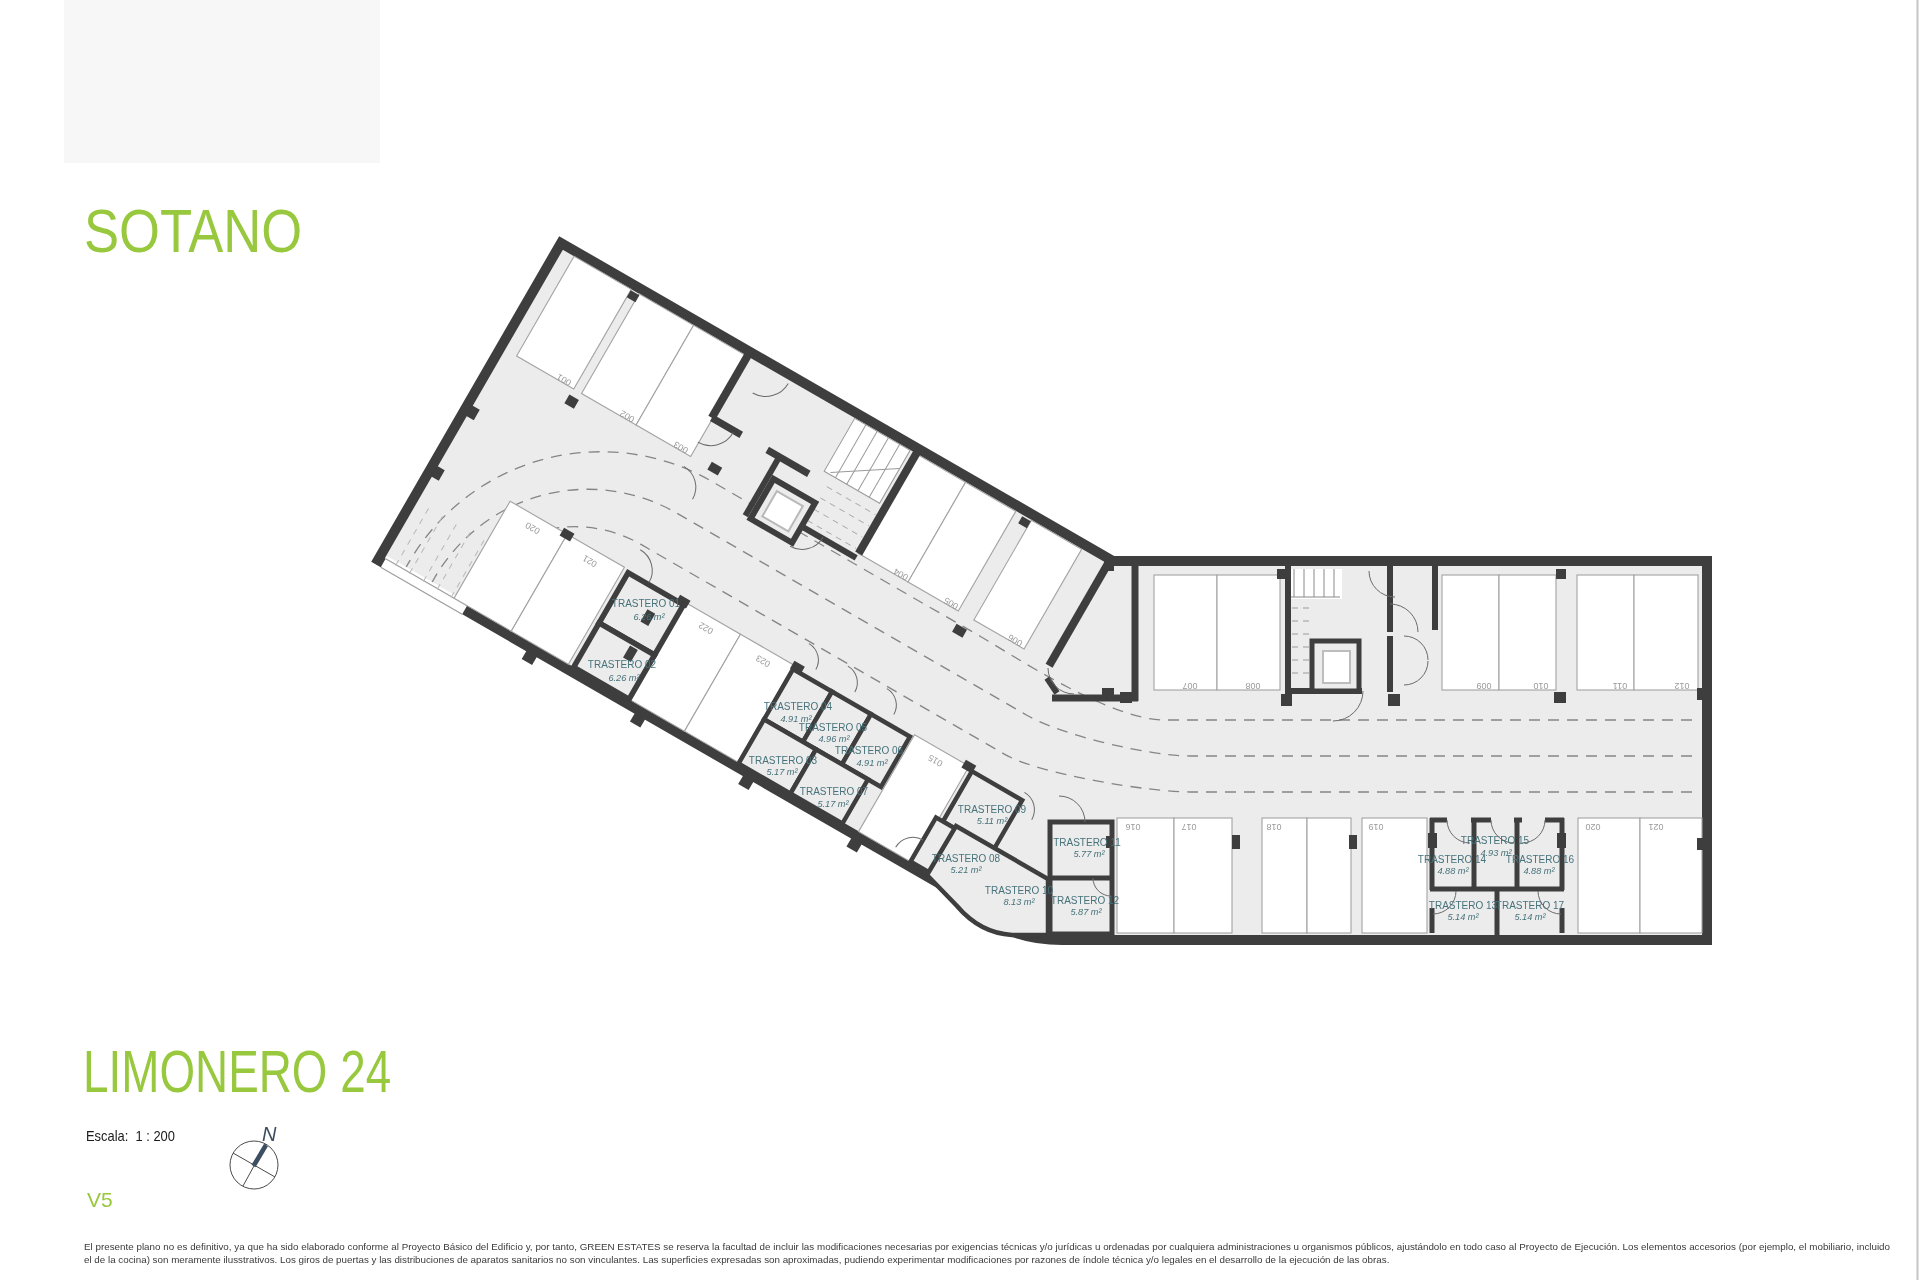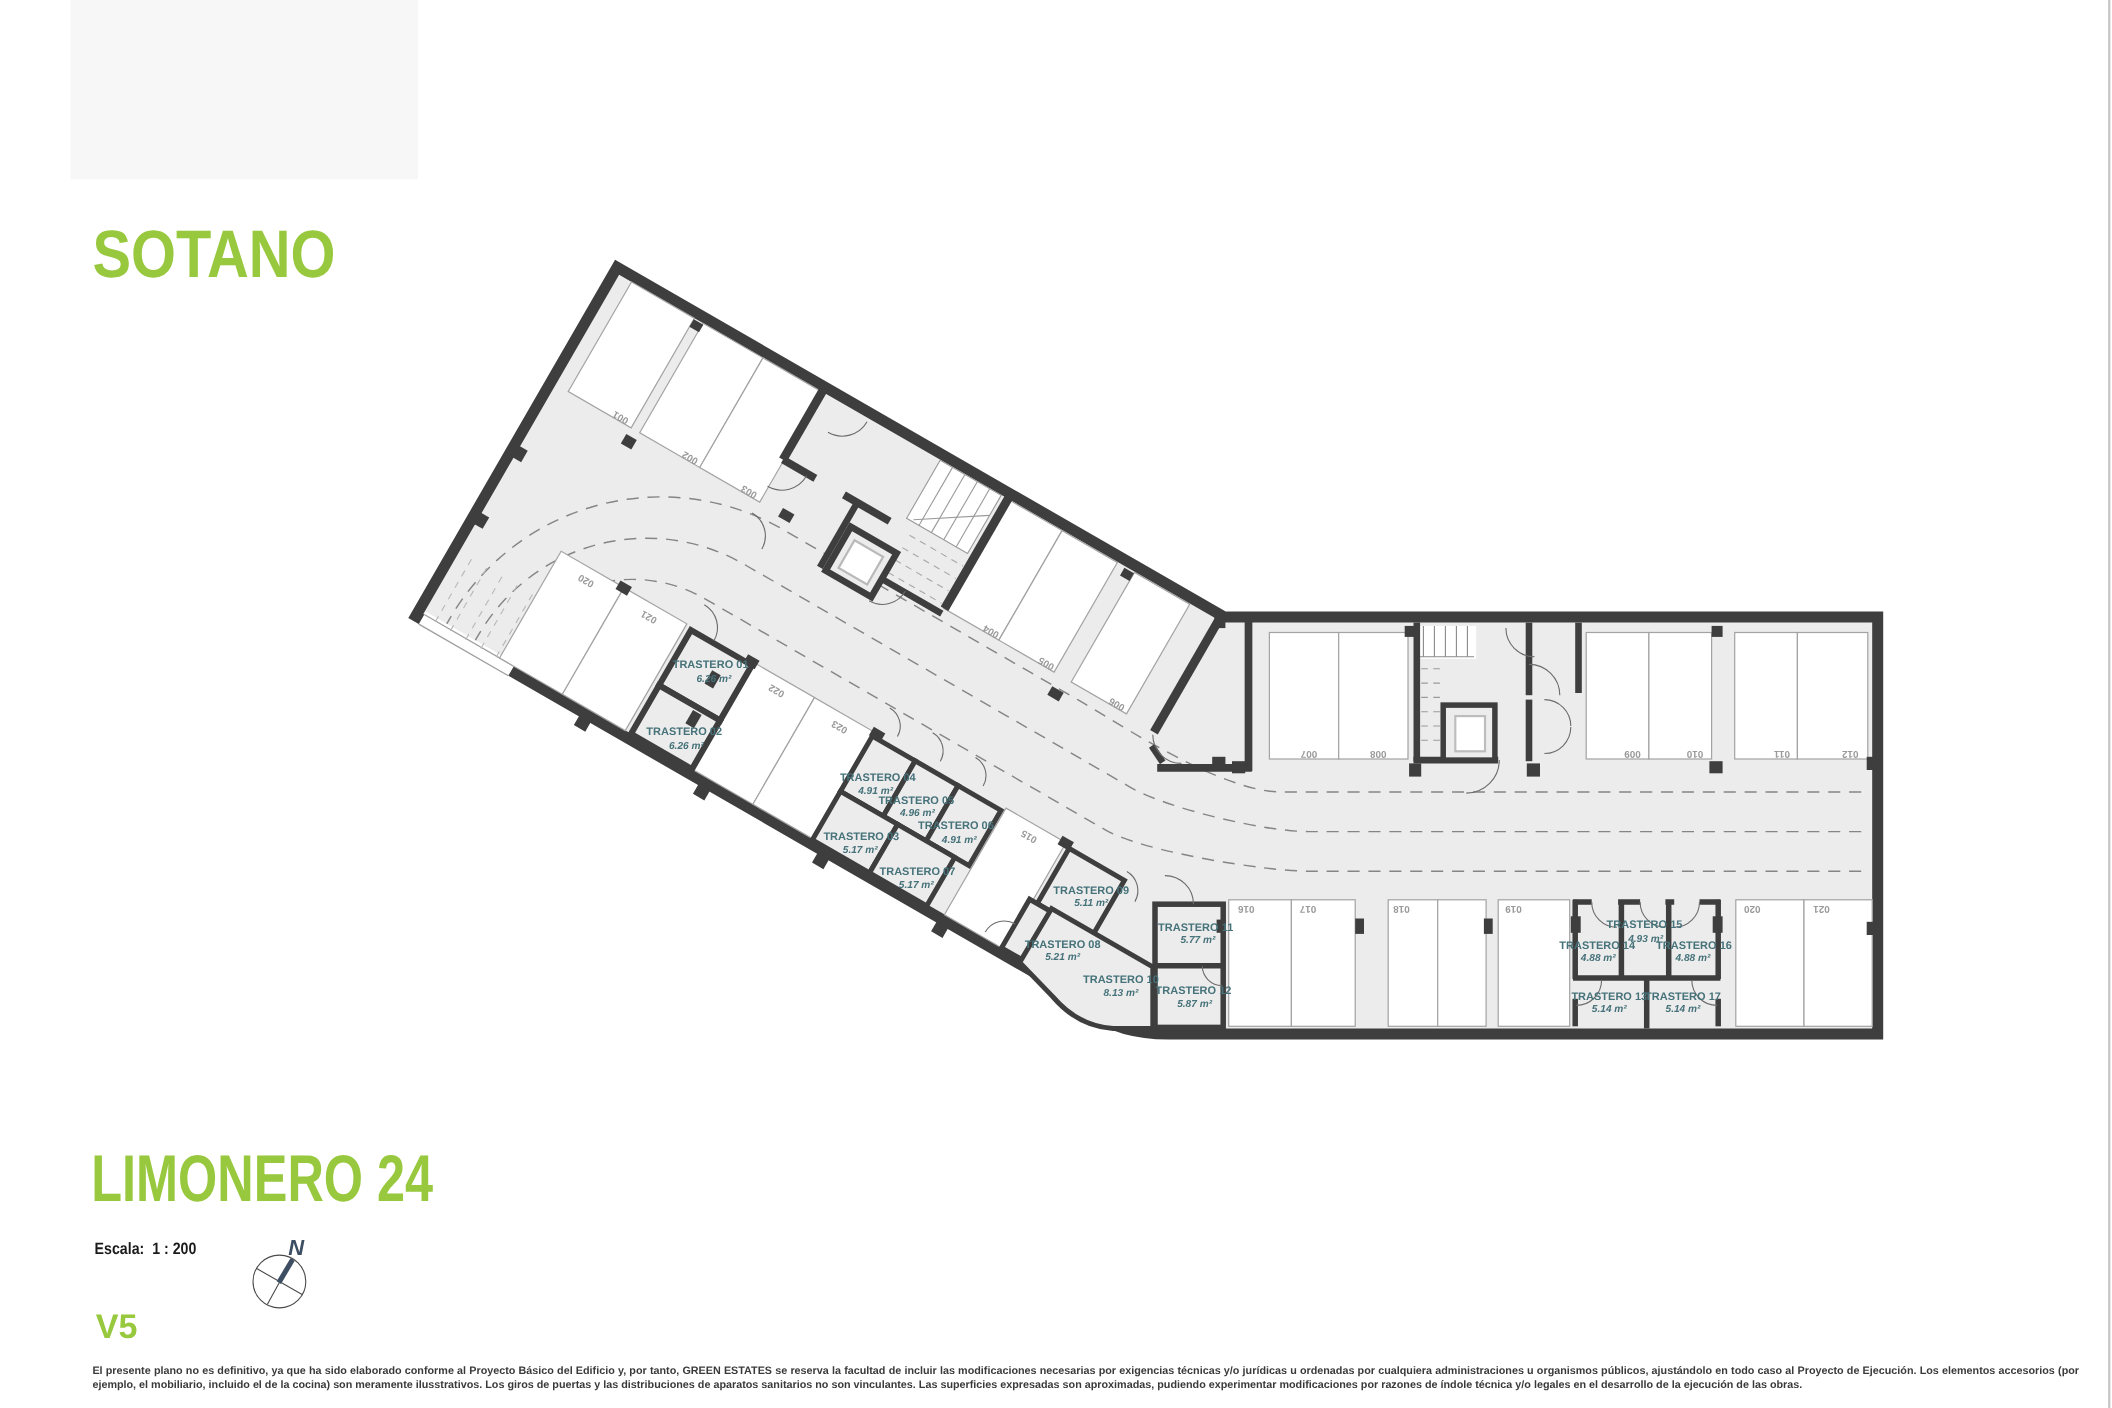--- a/index.html
+++ b/index.html
@@ -1,34 +1,34 @@
 <!DOCTYPE html>
 <html><head>
 <meta charset="utf-8">
 <style>
 html,body{margin:0;padding:0;background:#ffffff;font-family:"Liberation Sans", sans-serif;}
-.page{position:relative;width:1920px;height:1280px;overflow:hidden;background:#fff;font-weight:bold;}
+.page{position:relative;width:1920px;height:1280px;overflow:hidden;background:#fff;}
 .green{color:#98c83e;}
 svg text{font-family:"Liberation Sans", sans-serif;}
 .t{fill:#46727a;font-size:10px;text-anchor:middle;}
 .ta{fill:#46727a;font-size:9.2px;font-style:italic;text-anchor:middle;}
 </style>
 </head>
 <body>
 <div class="page">
 
 <div style="position:absolute;left:64px;top:0px;width:316px;height:163px;background:#f7f7f7;"></div>
 
 <div class="green" style="position:absolute;left:84px;top:196px;font-size:61px;transform:scaleX(0.862);transform-origin:0 0;">SOTANO</div>
 
 <div class="green" style="position:absolute;left:83px;top:1037px;font-size:60px;transform:scaleX(0.764);transform-origin:0 0;white-space:nowrap;">LIMONERO 24</div>
 
 <div style="position:absolute;left:86px;top:1127px;font-size:15px;color:#1a1a1a;transform:scaleX(0.86);transform-origin:0 0;">Escala:&nbsp; 1 : 200</div>
 
-<div class="green" style="position:absolute;left:87px;top:1188px;font-size:31px;">V5</div>
+<div class="green" style="position:absolute;left:87px;top:1188px;font-size:21px;">V5</div>
 
 <div style="position:absolute;left:84px;top:1240px;width:1806px;font-size:9.8px;line-height:13px;color:#3a3a3a;text-align:justify;">El presente plano no es definitivo, ya que ha sido elaborado conforme al Proyecto Básico del Edificio y, por tanto, GREEN ESTATES se reserva la facultad de incluir las modificaciones necesarias por exigencias técnicas y/o jurídicas u ordenadas por cualquiera administraciones u organismos públicos, ajustándolo en todo caso al Proyecto de Ejecución. Los elementos accesorios (por ejemplo, el mobiliario, incluido el de la cocina) son meramente ilusstrativos. Los giros de puertas y las distribuciones de aparatos sanitarios no son vinculantes. Las superficies expresadas son aproximadas, pudiendo experimentar modificaciones por razones de índole técnica y/o legales en el desarrollo de la ejecución de las obras.</div>
 
 <svg width="1920" height="1280" viewBox="0 0 1920 1280" style="position:absolute;left:0;top:0;">
 
 <path d="M378,560 L561,243 L1113,561 H1707 V940 H1062 Q1003,940 973,903 Z" fill="#ececec" stroke="#3e3e3e" stroke-width="10" stroke-linejoin="miter"></path>
 
 <g fill="none" stroke="#858585" stroke-width="1.3" stroke-dasharray="11 8">
 <path d="M1692,720 H1165 C1110,720 1015,656.5 980.5,636.5 L712.0,481.5 A222,222 0 0 0 408.7,562.7 L402.2,574.0"></path>
 <path d="M1692,756 H1190 C1150,756 1061.9,735.5 1027.3,715.5 L676.5,513.0 A177,177 0 0 0 434.7,577.7 L428.2,589.0"></path>

